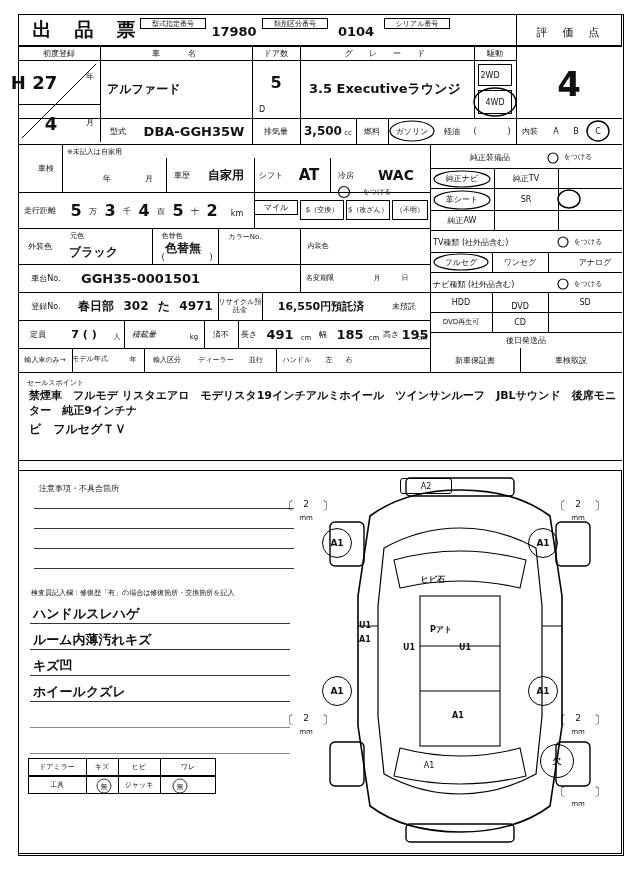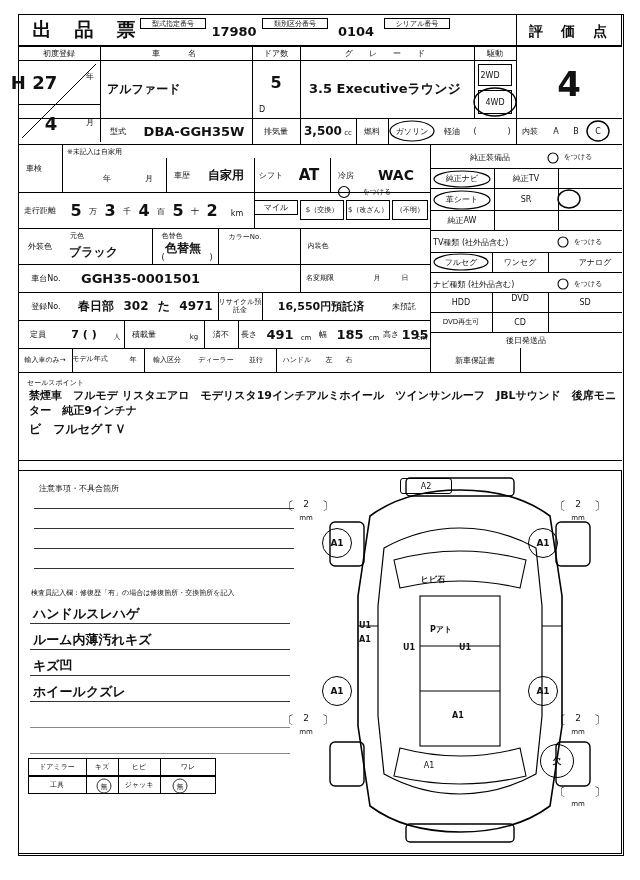--- a/index.html
+++ b/index.html
@@ -7,21 +7,21 @@
   .sheet{position:relative;width:640px;height:880px;}
   .frame{position:absolute;left:18px;top:14px;width:604px;height:840px;border:1px solid #000;}
   
   .box{position:absolute;box-sizing:border-box;border:1px solid #000;}
   .lbl{position:absolute;box-sizing:border-box;display:flex;align-items:center;justify-content:center;font-size:9px;}
   .lft{justify-content:flex-start;padding-left:3px;}
   .vline{position:absolute;background:#000;width:1px;}
   .hline{position:absolute;background:#000;height:1px;}
   .hand{font-family:"DejaVu Sans","Liberation Sans",sans-serif;font-weight:bold;}
   .mid{font-size:13px;}
-  .sm{font-size:14px;font-weight:bold;}
+  .sm{font-size:11px;}
   .xs{font-size:8px;}
   .xxs{font-size:7px;}
   
   .dgbox{position:absolute;border:1.5px solid #000;box-sizing:border-box;}
   .dgcirc{position:absolute;border:1.5px solid #000;border-radius:50%;box-sizing:border-box;display:flex;align-items:center;justify-content:center;font-size:9px;font-weight:bold;}
   .bracket{position:absolute;font-size:9px;text-align:center;line-height:1.1;}
 </style>
 </head>
 <body>
 
@@ -112,21 +112,21 @@
   <div class="lbl xs" style="left:586px;top:118px;width:24px;height:26px;">C</div>
   <svg style="position:absolute;left:584px;top:120px;width:28px;height:22px;">
       <ellipse cx="14" cy="11" rx="11" ry="10" fill="none" stroke="#000" stroke-width="1.4"></ellipse>
     </svg>
 
   <div class="vline" style="left:18px;top:144px;height:228px;"></div>
   <div class="vline" style="left:430px;top:144px;height:228px;"></div>
 
   <div class="hline" style="left:18px;top:192px;width:412px;"></div>
   <div class="vline" style="left:62px;top:144px;height:48px;"></div>
-  <div class="lbl xs" style="left:12px;top:144px;width:44px;height:48px;">車検</div>
+  <div class="lbl xs" style="left:24px;top:144px;width:44px;height:48px;">車検</div>
   <div class="lbl xxs lft" style="left:64px;top:146px;width:140px;height:12px;">※未記入は自家用</div>
   <div class="lbl xs" style="left:98px;top:168px;width:18px;height:20px;">年</div>
   <div class="lbl xs" style="left:140px;top:168px;width:18px;height:20px;">月</div>
   <div class="vline" style="left:166px;top:158px;height:34px;"></div>
   <div class="lbl xs" style="left:166px;top:158px;width:32px;height:34px;">車歴</div>
   <div class="lbl hand" style="left:198px;top:158px;width:56px;height:34px;font-size:12px;">自家用</div>
   <div class="vline" style="left:254px;top:158px;height:34px;"></div>
   <div class="lbl xs" style="left:254px;top:158px;width:34px;height:34px;">シフト</div>
   <div class="lbl hand" style="left:288px;top:158px;width:42px;height:34px;font-size:15px;">AT</div>
   <div class="vline" style="left:330px;top:158px;height:34px;"></div>
@@ -188,21 +188,21 @@
   <div class="lbl xxs" style="left:218px;top:292px;width:44px;height:28px;line-height:1.2;text-align:center;">リサイクル預託金</div>
   <div class="vline" style="left:262px;top:292px;height:28px;"></div>
   <div class="lbl hand" style="left:266px;top:292px;width:110px;height:28px;font-size:11px;">16,550円預託済</div>
   <div class="lbl xs" style="left:380px;top:292px;width:48px;height:28px;">未預託</div>
 
   <div class="hline" style="left:18px;top:348px;width:412px;"></div>
   <div class="lbl xs" style="left:18px;top:320px;width:40px;height:28px;">定員</div>
   <div class="lbl hand" style="left:58px;top:320px;width:52px;height:28px;font-size:11px;">7 (   )</div>
   <div class="lbl xxs" style="left:110px;top:330px;width:14px;height:14px;">人</div>
   <div class="vline" style="left:124px;top:320px;height:28px;"></div>
-  <div class="lbl xs" style="left:124px;top:320px;width:40px;height:28px;">積載量</div>
+  <div class="lbl xs" style="left:124px;top:320px;width:40px;height:28px;font-style:italic;">積載量</div>
   <div class="lbl xxs" style="left:186px;top:330px;width:16px;height:14px;">kg</div>
   <div class="vline" style="left:204px;top:320px;height:28px;"></div>
   <div class="lbl xs" style="left:204px;top:320px;width:34px;height:28px;">済不</div>
   <div class="vline" style="left:238px;top:320px;height:28px;"></div>
   <div class="lbl xs" style="left:238px;top:320px;width:22px;height:28px;">長さ</div>
   <div class="lbl hand" style="left:260px;top:320px;width:40px;height:28px;font-size:13px;">491</div>
   <div class="lbl xxs" style="left:298px;top:332px;width:16px;height:12px;">cm</div>
   <div class="lbl xs" style="left:314px;top:320px;width:18px;height:28px;">幅</div>
   <div class="lbl hand" style="left:332px;top:320px;width:36px;height:28px;font-size:13px;">185</div>
   <div class="lbl xxs" style="left:366px;top:332px;width:16px;height:12px;">cm</div>
@@ -220,20 +220,21 @@
   <div class="lbl xxs" style="left:192px;top:348px;width:48px;height:24px;">ディーラー</div>
   <div class="lbl xxs" style="left:242px;top:348px;width:28px;height:24px;">並行</div>
   <div class="vline" style="left:276px;top:348px;height:24px;"></div>
   <div class="lbl xxs" style="left:276px;top:348px;width:42px;height:24px;">ハンドル</div>
   <div class="lbl xxs" style="left:320px;top:348px;width:18px;height:24px;">左</div>
   <div class="lbl xxs" style="left:340px;top:348px;width:18px;height:24px;">右</div>
 
   <div class="vline" style="left:430px;top:348px;height:24px;"></div>
   <div class="lbl xs" style="left:430px;top:348px;width:90px;height:24px;">新車保証書</div>
   <div class="vline" style="left:520px;top:348px;height:24px;"></div>
+  <div class="lbl xs" style="left:520px;top:348px;width:102px;height:24px;">車検取説</div>
 
   <div class="lbl xs" style="left:430px;top:150px;width:120px;height:14px;">純正装備品</div>
   <svg style="position:absolute;left:546px;top:151px;width:14px;height:14px;">
       <circle cx="7" cy="7" r="5" fill="none" stroke="#000" stroke-width="1.1"></circle>
     </svg>
   <div class="lbl xxs" style="left:558px;top:150px;width:40px;height:14px;">をつける</div>
 
   <div class="hline" style="left:430px;top:168px;width:192px;"></div>
   <div class="lbl xs" style="left:430px;top:168px;width:64px;height:20px;">純正ナビ</div>
   <svg style="position:absolute;left:432px;top:170px;width:60px;height:18px;">
@@ -280,21 +281,21 @@
 
   <div class="lbl xs lft" style="left:430px;top:276px;width:130px;height:16px;">ナビ種類 (社外品含む)</div>
   <svg style="position:absolute;left:556px;top:277px;width:14px;height:14px;">
       <circle cx="7" cy="7" r="5" fill="none" stroke="#000" stroke-width="1.1"></circle>
     </svg>
   <div class="lbl xxs" style="left:568px;top:276px;width:40px;height:16px;">をつける</div>
 
   <div class="hline" style="left:430px;top:292px;width:192px;"></div>
   <div class="lbl xs" style="left:430px;top:292px;width:62px;height:20px;">HDD</div>
   <div class="vline" style="left:492px;top:292px;height:20px;"></div>
-  <div class="lbl xs" style="left:492px;top:288px;width:56px;height:20px;">DVD</div>
+  <div class="lbl xs" style="left:492px;top:296px;width:56px;height:20px;">DVD</div>
   <div class="vline" style="left:548px;top:292px;height:20px;"></div>
   <div class="lbl xs" style="left:548px;top:292px;width:74px;height:20px;">SD</div>
 
   <div class="hline" style="left:430px;top:312px;width:192px;"></div>
   <div class="lbl xxs" style="left:430px;top:312px;width:62px;height:20px;">DVD再生可</div>
   <div class="vline" style="left:492px;top:312px;height:20px;"></div>
   <div class="lbl xs" style="left:492px;top:312px;width:56px;height:20px;">CD</div>
   <div class="vline" style="left:548px;top:312px;height:20px;"></div>
   <div class="hline" style="left:430px;top:332px;width:192px;"></div>
   <div class="lbl xs" style="left:430px;top:332px;width:192px;height:16px;">後日発送品</div>

